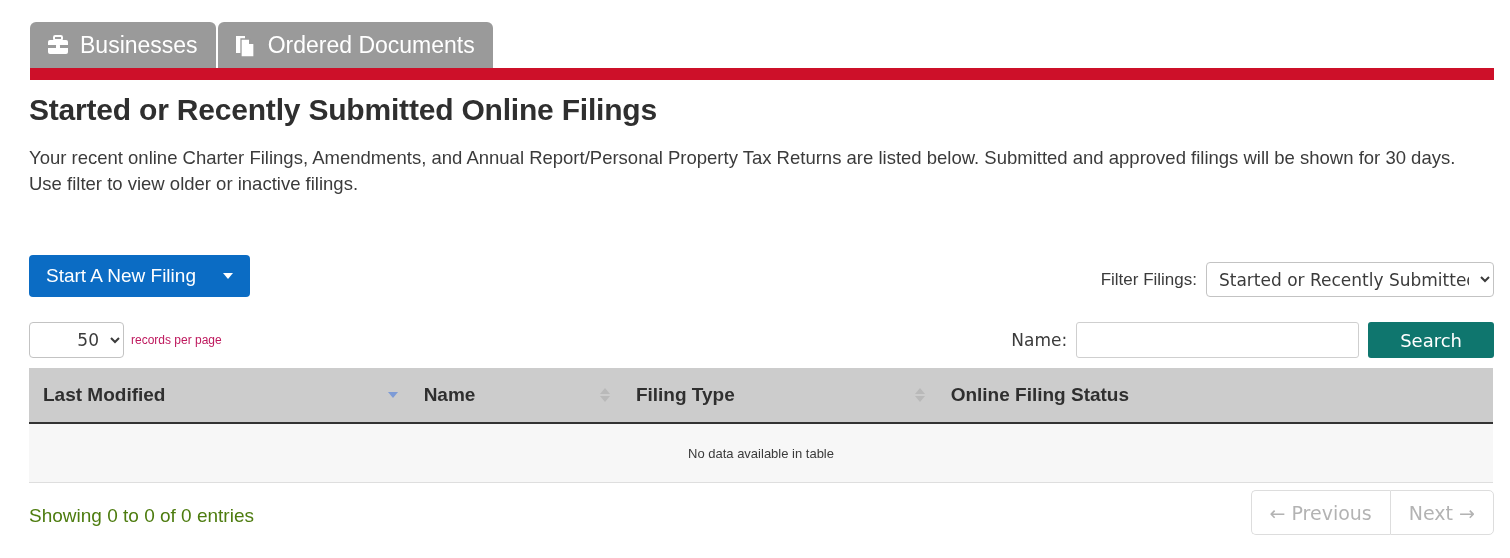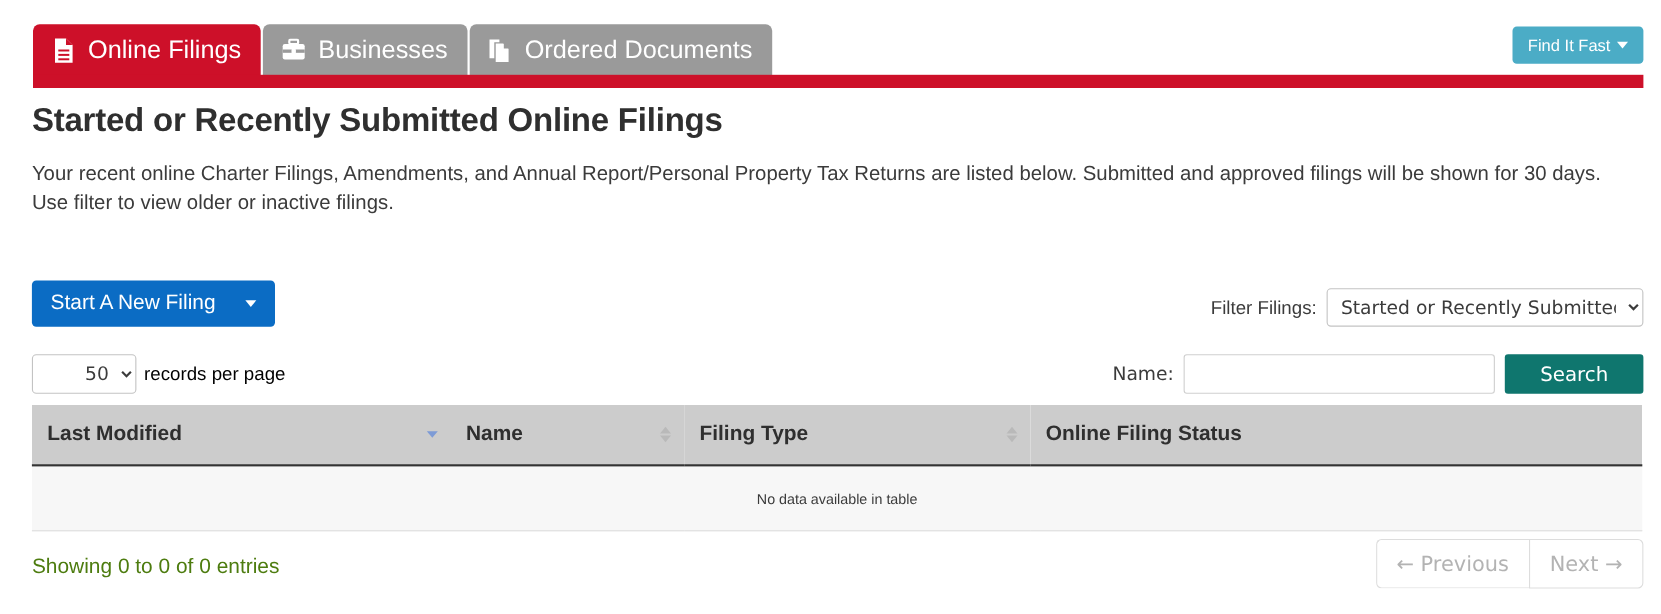--- a/index.html
+++ b/index.html
@@ -166,22 +166,22 @@
   .len-wrap {
     position: absolute;
     left: 29px;
     top: 322px;
     display: flex;
     align-items: center;
     gap: 7px;
   }
   #length-select { width: 95px; height: 36px; text-align: right; }
   .len-label {
-    font-size: 17px;
-    color: #000000;
+    font-size: 12px;
+    color: #be185d;
   }
   .search-wrap {
     position: absolute;
     right: 16px;
     top: 322px;
     display: flex;
     align-items: center;
     gap: 9px;
   }
   .search-label {
@@ -303,32 +303,20 @@
   .pg-btn.prev { border-radius: 5px 0 0 5px; border-right: none; }
   .pg-btn.next { border-radius: 0 5px 5px 0; }
 </style>
 </head>
 <body>
 
 <div class="tabbar">
 
   <div class="tab-strip">
 
-    <div class="tab active">
-      <span class="ticon">
-        <svg width="20" height="24" viewBox="0 0 20 24">
-          <path d="M2 1 h10 l6 6 v16 H2 Z" fill="#ffffff"></path>
-          <path d="M12 1 v6 h6 Z" fill="#cd1029"></path>
-          <rect x="5" y="11" width="10" height="1.8" fill="#cd1029"></rect>
-          <rect x="5" y="15" width="10" height="1.8" fill="#cd1029"></rect>
-          <rect x="5" y="19" width="10" height="1.8" fill="#cd1029"></rect>
-        </svg>
-      </span>
-      <span>Online Filings</span>
-    </div>
 
     <div class="tab">
       <span class="ticon">
         <svg width="22" height="21" viewBox="0 0 22 21">
           <rect x="7" y="1" width="8" height="4" rx="1.2" fill="none" stroke="#ffffff" stroke-width="2"></rect>
           <rect x="1" y="5" width="20" height="14" rx="2" fill="#ffffff"></rect>
           <rect x="1" y="10" width="20" height="3" fill="#9a9a9a"></rect>
           <rect x="9" y="9.5" width="4" height="4" rx="0.8" fill="#ffffff"></rect>
         </svg>
       </span>
@@ -343,24 +331,20 @@
           <path d="M14 5 v5 h5 Z" fill="#9a9a9a"></path>
         </svg>
       </span>
       <span>Ordered Documents</span>
     </div>
 
   </div>
 
   <div class="redbar"></div>
 
-  <button class="find-it-fast">
-    <span>Find It Fast</span>
-    <span class="caret"></span>
-  </button>
 </div>
 
 <h1 class="page-title">Started or Recently Submitted Online Filings</h1>
 <p class="intro">Your recent online Charter Filings, Amendments, and Annual Report/Personal Property Tax Returns are listed below. Submitted and approved filings will be shown for 30 days. Use filter to view older or inactive filings.</p>
 
 <button class="start-filing-btn">
   <span>Start A New Filing</span>
   <span class="caret"></span>
 </button>
 

